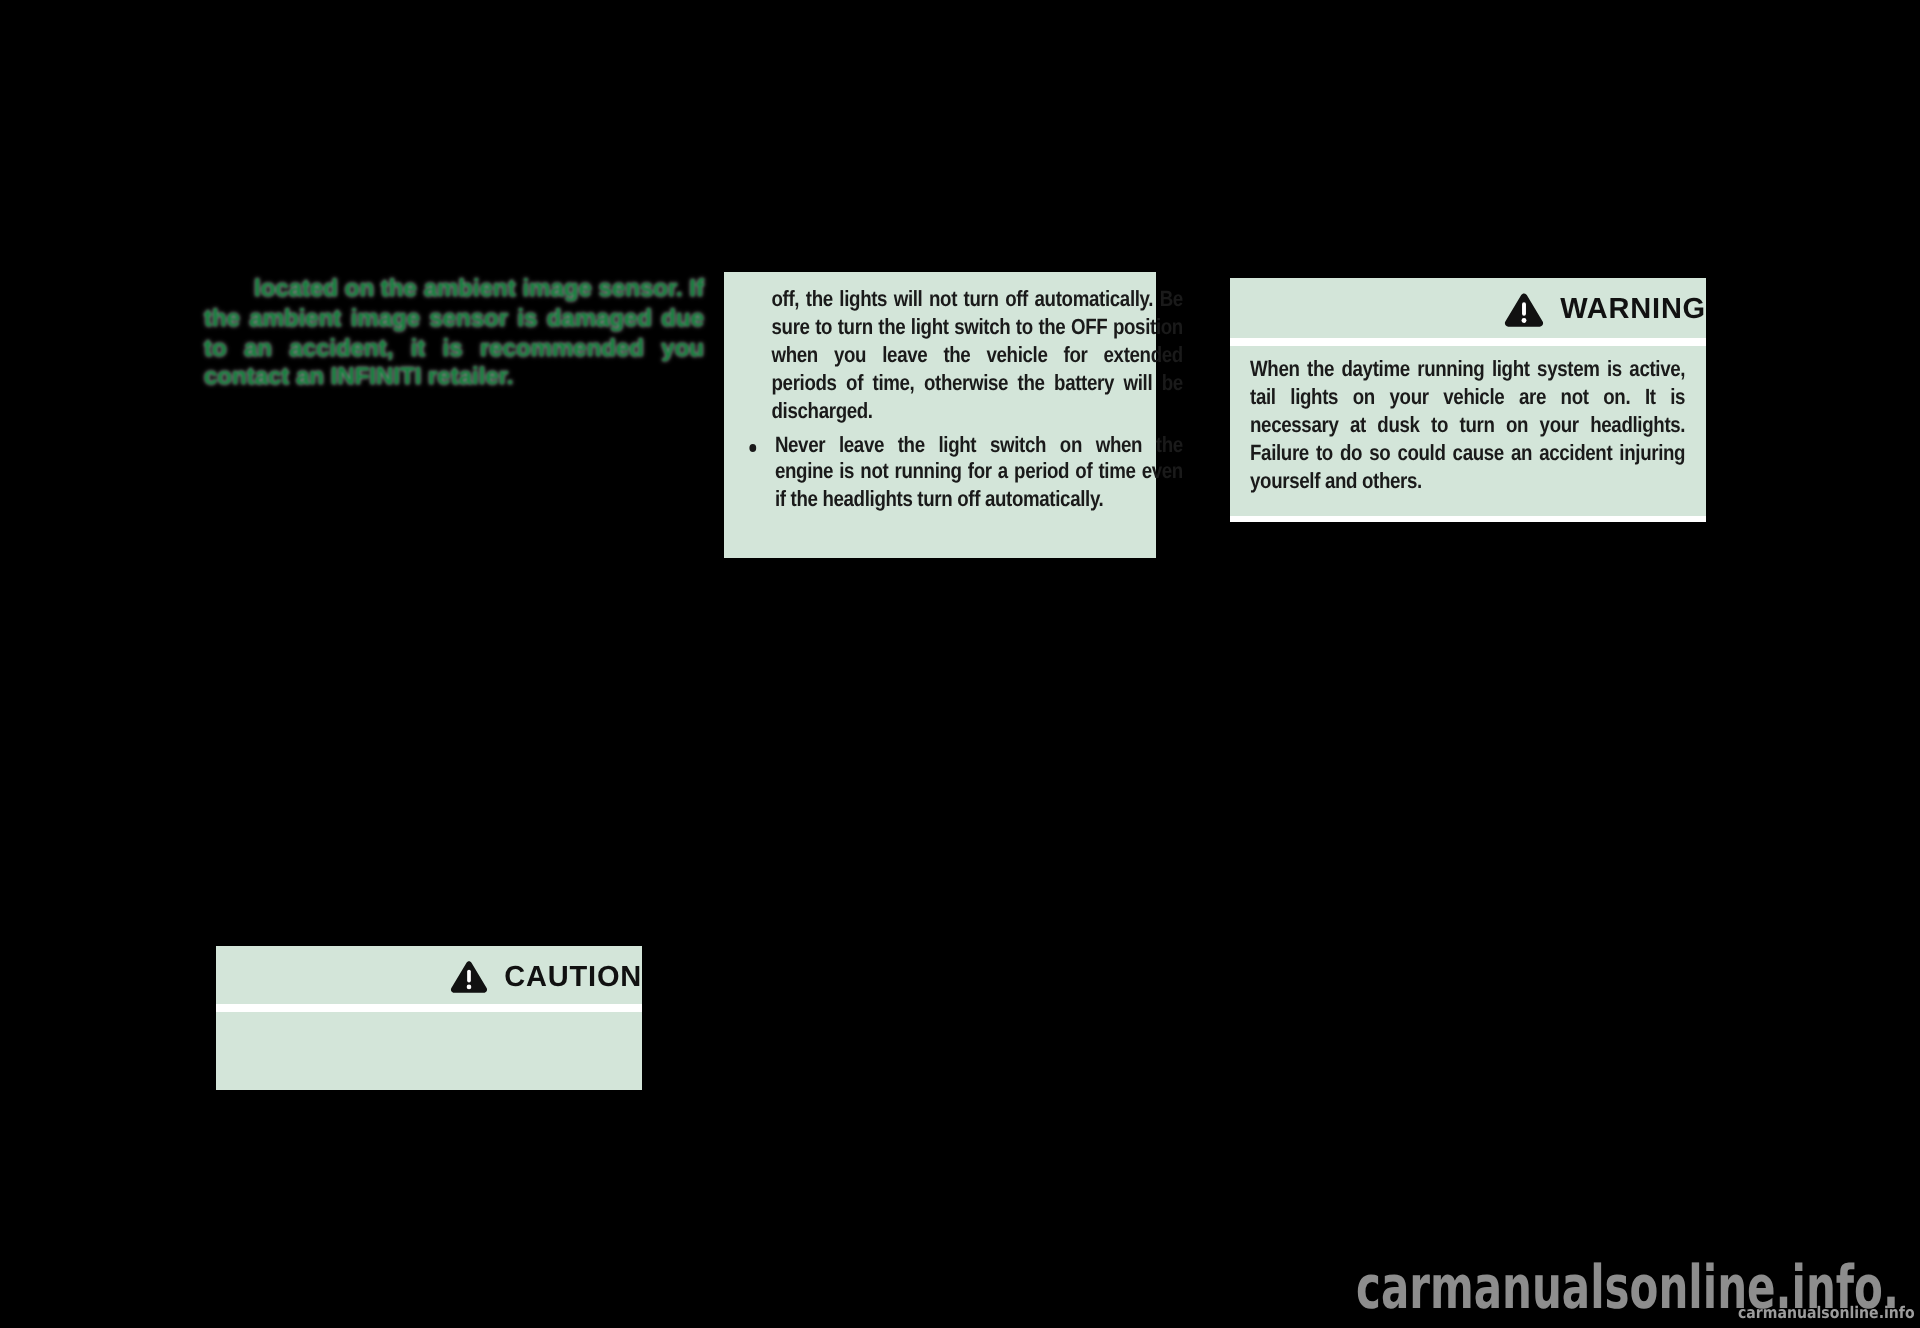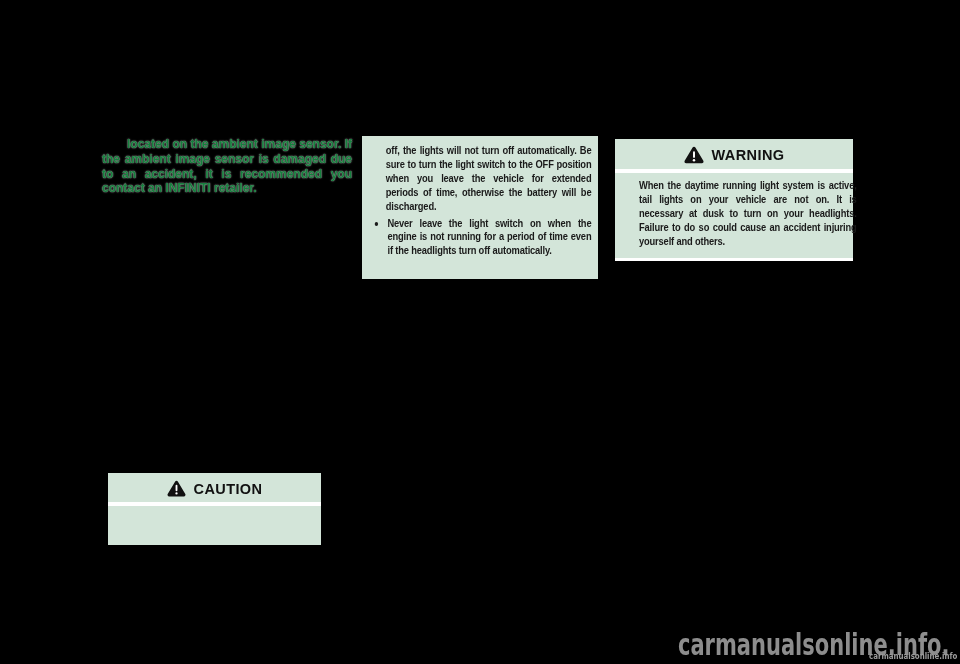--- a/index.html
+++ b/index.html
@@ -6,21 +6,21 @@
   body {
     width:960px; height:664px; background:#000;
     position:relative; overflow:hidden;
     font-family:"Liberation Sans", sans-serif;
   }
   .box {
     position:absolute; background:#d3e5d9; color:#1a1a1a;
     font-weight:bold; box-sizing:border-box;
   }
   .box-header {
-    display:flex; justify-content:center; align-items:center;
+    display:flex; justify-content:flex-end; align-items:center;
     gap:8px; padding:7px 0 5px 0;
   }
   .box-title { font-size:14.5px; letter-spacing:0.4px; color:#111; }
   .rule { height:4px; background:#ffffff; }
   .squeeze {
     transform:scaleX(0.85); transform-origin:0 0;
     font-size:11px; line-height:13.9px; letter-spacing:-0.2px;
     text-align:justify;
   }
   .cont-text { margin-left:15px; }
@@ -33,25 +33,25 @@
 
   #ghost-paragraph {
     position:absolute; left:102px; top:137px; width:250px;
     font-size:12px; font-weight:bold; line-height:14.8px;
     text-align:justify; text-indent:25px;
     color:#15803d;
     text-shadow:0 0 2px #9a9a9a, 0 0 1px #b5b5b5;
     filter:blur(0.4px);
   }
 
-  #cont-box { left:362px; top:136px; width:236px; min-height:143px; padding:8px 6px 6px 11px; }
+  #cont-box { left:362px; top:136px; width:216px; min-height:143px; padding:8px 6px 6px 11px; }
   #cont-box .squeeze { width:257px; }
 
   #warning-box { left:615px; top:139px; width:238px; min-height:122px; border-bottom:3px solid #fff; }
-  #warning-box .box-body { padding:6px 10px 8px 10px;margin-left:14px; }
+  #warning-box .box-body { padding:6px 10px 8px 10px; }
   #warning-box .squeeze { width:256px; }
 
   #caution-box { left:108px; top:473px; width:213px; min-height:72px; }
   #caution-box .box-body { padding:5px 8px 7px 10px; }
   #caution-box .squeeze { width:253px; }
 
   .tri-icon { display:block; }
 
   #watermark-large {
     position:absolute; left:678px; top:630px;

